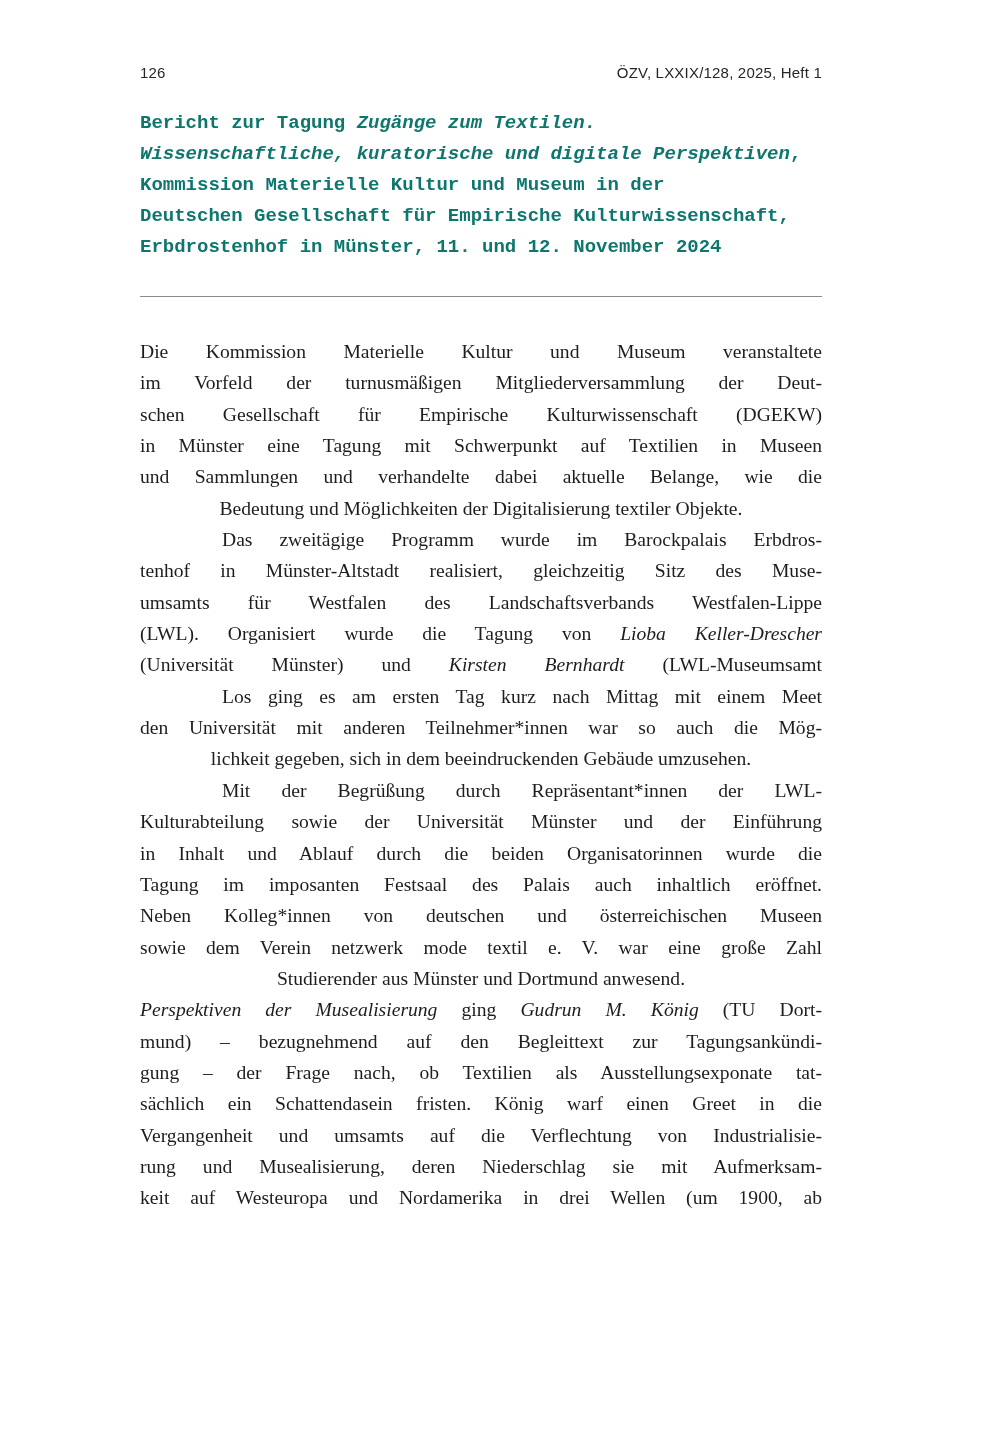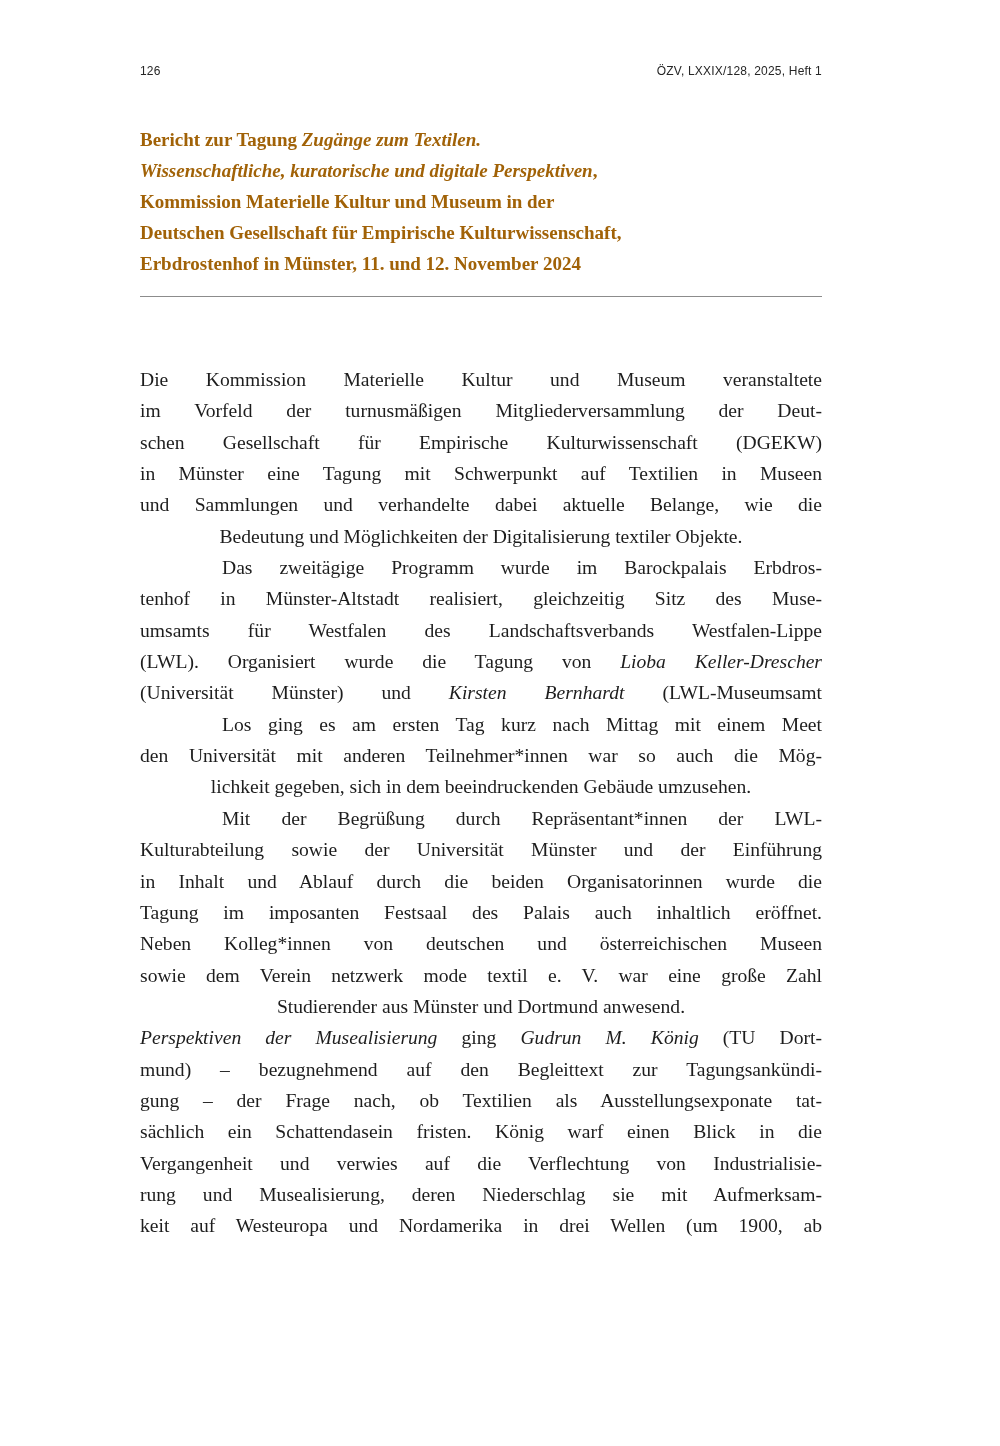--- a/index.html
+++ b/index.html
@@ -18,36 +18,36 @@
   
   .running-head {
     position: absolute;
     top: 64px;
     left: 140px;
     width: 682px;
     display: flex;
     justify-content: space-between;
     align-items: baseline;
     font-family: "Liberation Sans", sans-serif;
-    font-size: 12px;
+    font-size: 15px;
     letter-spacing: 0.2px;
     color: #262626;
   }
   
   .article-title {
     position: absolute;
-    top: 124px;
+    top: 108px;
     left: 140px;
     width: 682px;
     margin: 0;
-    font-family: Liberation Serif, serif;
+    font-family: Liberation Mono, monospace;
     font-size: 19px;
     font-weight: bold;
     line-height: 31px;
-    color: #a16207;
+    color: #0f766e;
   }
   .article-title .title-line { display: block; }
   .article-title em { font-style: italic; }
   
   .title-rule {
     position: absolute;
     top: 296px;
     left: 140px;
     width: 682px;
     height: 0;
@@ -58,21 +58,20 @@
   
   .body-text {
     position: absolute;
     top: 336px;
     left: 140px;
     width: 682px;
     font-family: "Liberation Serif", serif;
     font-size: 19.6px;
     line-height: 31.35px;
     color: #1d1d1d;
-    margin-top: 28px;
   }
   .body-text .line {
     text-align: center;
     white-space: normal;
   }
   .body-text .line.just {
     text-align: justify;
     text-align-last: justify;
   }
   .body-text .line.first-indent {
@@ -128,20 +127,20 @@
         <div class="line just"><span>in Inhalt und Ablauf durch die beiden Organisatorinnen wurde die</span></div>
         <div class="line just"><span>Tagung im imposanten Festsaal des Palais auch inhaltlich eröffnet.</span></div>
         <div class="line just"><span>Neben Kolleg*innen von deutschen und österreichischen Museen</span></div>
         <div class="line just"><span>sowie dem Verein netzwerk mode textil e. V. war eine große Zahl</span></div>
         <div class="line"><span>Studierender aus Münster und Dortmund anwesend.</span></div>
       </div>
       <div class="paragraph">
         <div class="line just"><em>Perspektiven der Musealisierung</em><span> ging </span><em>Gudrun M. König</em><span> (TU Dort-</span></div>
         <div class="line just"><span>mund) – bezugnehmend auf den Begleittext zur Tagungsankündi-</span></div>
         <div class="line just"><span>gung – der Frage nach, ob Textilien als Ausstellungsexponate tat-</span></div>
-        <div class="line just"><span>sächlich ein Schattendasein fristen. König warf einen Blick in die</span></div>
-        <div class="line just"><span>Vergangenheit und verwies auf die Verflechtung von Industrialisie-</span></div>
+        <div class="line just"><span>sächlich ein Schattendasein fristen. König warf einen Greet in die</span></div>
+        <div class="line just"><span>Vergangenheit und umsamts auf die Verflechtung von Industrialisie-</span></div>
         <div class="line just"><span>rung und Musealisierung, deren Niederschlag sie mit Aufmerksam-</span></div>
         <div class="line just"><span>keit auf Westeuropa und Nordamerika in drei Wellen (um 1900, ab</span></div>
       </div>
     </main>
 
 </div>
 
 </body></html>

